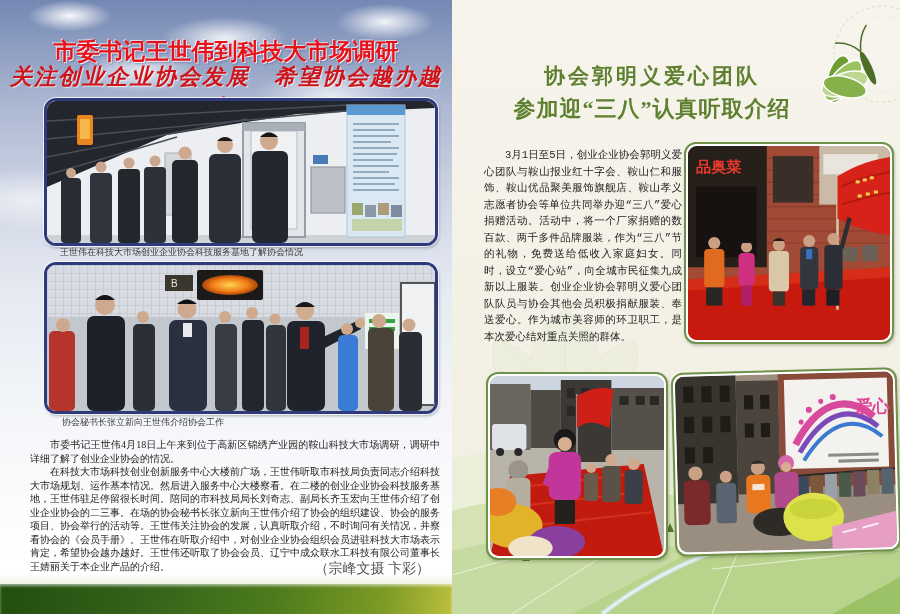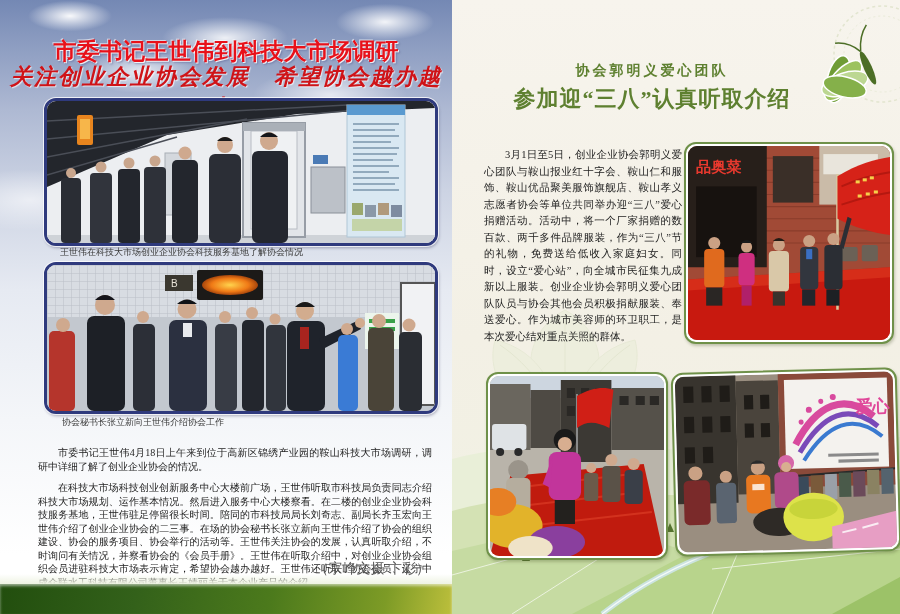--- a/index.html
+++ b/index.html
@@ -26,38 +26,38 @@
   .photo-frame-l{position:absolute;border:3px solid #2f3a7d;border-radius:12px;overflow:hidden;
     box-shadow:0 0 0 1px rgba(255,255,255,.8),1px 2px 3px rgba(40,40,80,.35);background:#dfe3e8;}
   .photo-l1{left:44px;top:98px;width:388px;height:142px;}
   .photo-l2{left:44px;top:262px;width:388px;height:146px;}
   .l-caption{position:absolute;font-family:Liberation Sans, sans-serif;font-size:9px;color:#3a3a3a;}
   .l-cap1{left:60px;top:246px;}
   .l-cap2{left:62px;top:416px;}
   .l-body{position:absolute;left:30px;top:438px;width:410px;
     font-family:"Liberation Serif",serif;font-size:10px;line-height:13.5px;
     color:#1d1d1d;text-align:justify;}
-  .l-body p{margin:8px;text-indent:2em;}
+  .l-body p{margin:0;text-indent:2em;}
   .l-credit{position:absolute;right:22px;top:560px;font-family:"Liberation Serif",serif;
     font-size:14px;color:#555;}
   .grass{position:absolute;left:0;bottom:0;width:452px;height:30px;
     background:linear-gradient(100deg,#224e0e,#33611a 30%,#4c7a1c 60%,#7d9b26 85%,#bcbf3c);
     box-shadow:inset 0 2px 3px rgba(255,255,255,.55);}
   .horizon{position:absolute;left:0;bottom:30px;width:452px;height:10px;
     background:linear-gradient(180deg,rgba(238,243,226,0),#eef3e2);}
 
   
   .page-right{position:absolute;left:452px;top:0;width:448px;height:614px;overflow:hidden;
     background:linear-gradient(180deg,#f7f4ed 0%,#f3f0e5 55%,#f0f1e2 100%);}
   .r-title{position:absolute;top:62px;left:0;width:400px;text-align:center;
     font-family:"Liberation Serif",serif;font-weight:bold;color:#5e8030;}
-  .r-title .line1{font-size:14px;letter-spacing:3px;}
+  .r-title .line1{font-size:21px;letter-spacing:3px;}
   .r-title .line2{font-size:22px;letter-spacing:1px;margin-top:4px;}
   .r-body{position:absolute;left:32px;top:147px;width:198px;
-    font-family:Liberation Serif, serif;font-size:10.5px;line-height:16.5px;
+    font-family:Liberation Mono, monospace;font-size:10.5px;line-height:16.5px;
     color:#222;text-align:justify;}
   .r-body p{margin:0;text-indent:2em;}
   .photo-frame-r{position:absolute;border:2px solid #6f9149;border-radius:12px;
     background:#fff;padding:2px;box-shadow:1px 2px 3px rgba(80,90,50,.3);}
   .photo-frame-r .ph{width:100%;height:100%;border-radius:9px;overflow:hidden;display:block;}
   .photo-r1{left:232px;top:142px;width:202px;height:194px;}
   .photo-r2{left:34px;top:372px;width:174px;height:180px;}
   .photo-r3{left:221px;top:370px;width:218px;height:176px;transform:rotate(-1.5deg);}
   .landscape{position:absolute;left:0;bottom:0;width:448px;height:215px;}
   .butterfly{position:absolute;right:-14px;top:2px;width:104px;height:132px;}

